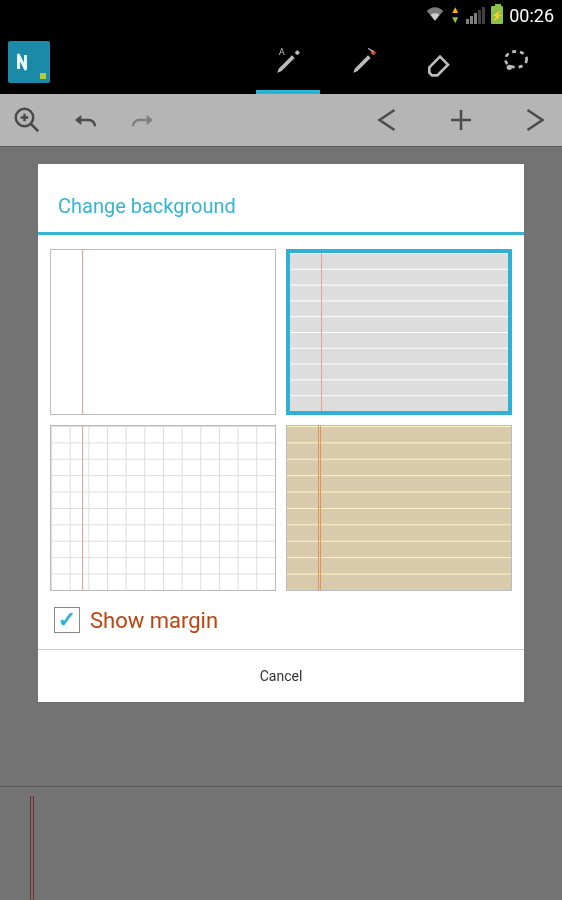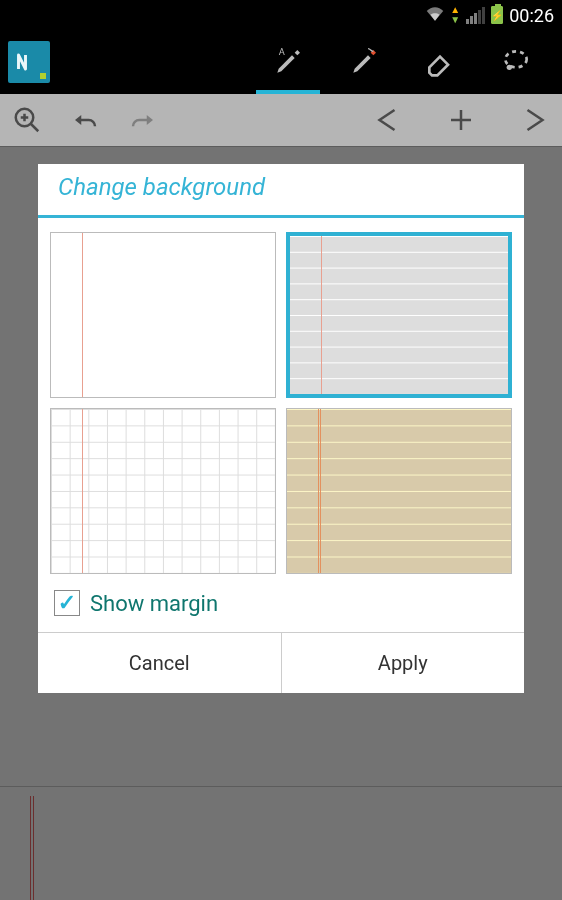--- a/index.html
+++ b/index.html
@@ -102,24 +102,23 @@
 .overlay {
   position: absolute; top: 146px; left:0; right:0; bottom:0;
   background: rgba(0,0,0,0.55);
 }
 .dialog {
   position: absolute;
   top: 164px; left: 38px; right: 38px;
   background: #fff;
 }
 .dlg-title {
-  font-size: 24px; color: #35b4d6;
+  font-size: 20px; color: #35b4d6;
   font-weight: 400;
-  padding: 9px 20px 14px;
-  font-style: italic;
+  padding: 30px 20px 14px;
 }
 .dlg-sep { height: 3px; background: #35b4d6; }
 .bg-grid {
   padding: 14px 12px 6px;
   display: grid;
   grid-template-columns: 1fr 1fr;
   gap: 10px 10px;
 }
 .bg-option {
   height: 166px;
@@ -156,29 +155,29 @@
   display: flex; align-items: center; gap: 10px;
   padding: 10px 16px 16px;
 }
 .chk {
   width: 26px; height: 26px;
   border: 1px solid #888;
   display: inline-flex; align-items: center; justify-content: center;
   color: #25b4d6; font-size: 22px; line-height: 1;
   font-weight: bold;
 }
-.margin-label { font-size: 22px; color: #0f766e; }
+.margin-label { font-size: 22px; color: #c2410c; }
 .dlg-buttons {
   display: flex;
   border-top: 1px solid #ccc;
 }
 .dlg-btn {
   flex: 1; text-align: center;
   padding: 18px 0;
-  font-size: 20px;
+  font-size: 14px;
   color: #333;
 }
 .dlg-btn + .dlg-btn { border-left: 1px solid #ccc; }
 </style>
 </head>
 <body>
 
 <div class="status-bar">
   <span class="wifi">
     <svg width="18" height="14" viewBox="0 0 24 18">
@@ -301,15 +300,14 @@
     <div class="bg-option legal lined">
       <div class="bg-margin"></div>
     </div>
   </div>
   <div class="margin-row">
     <span class="chk">✓</span>
     <span class="margin-label">Show margin</span>
   </div>
   <div class="dlg-buttons">
     <div class="dlg-btn">Cancel</div>
-    <div class="dlg-btn">Apply</div>
   </div>
 </div>
 
 </body></html>

